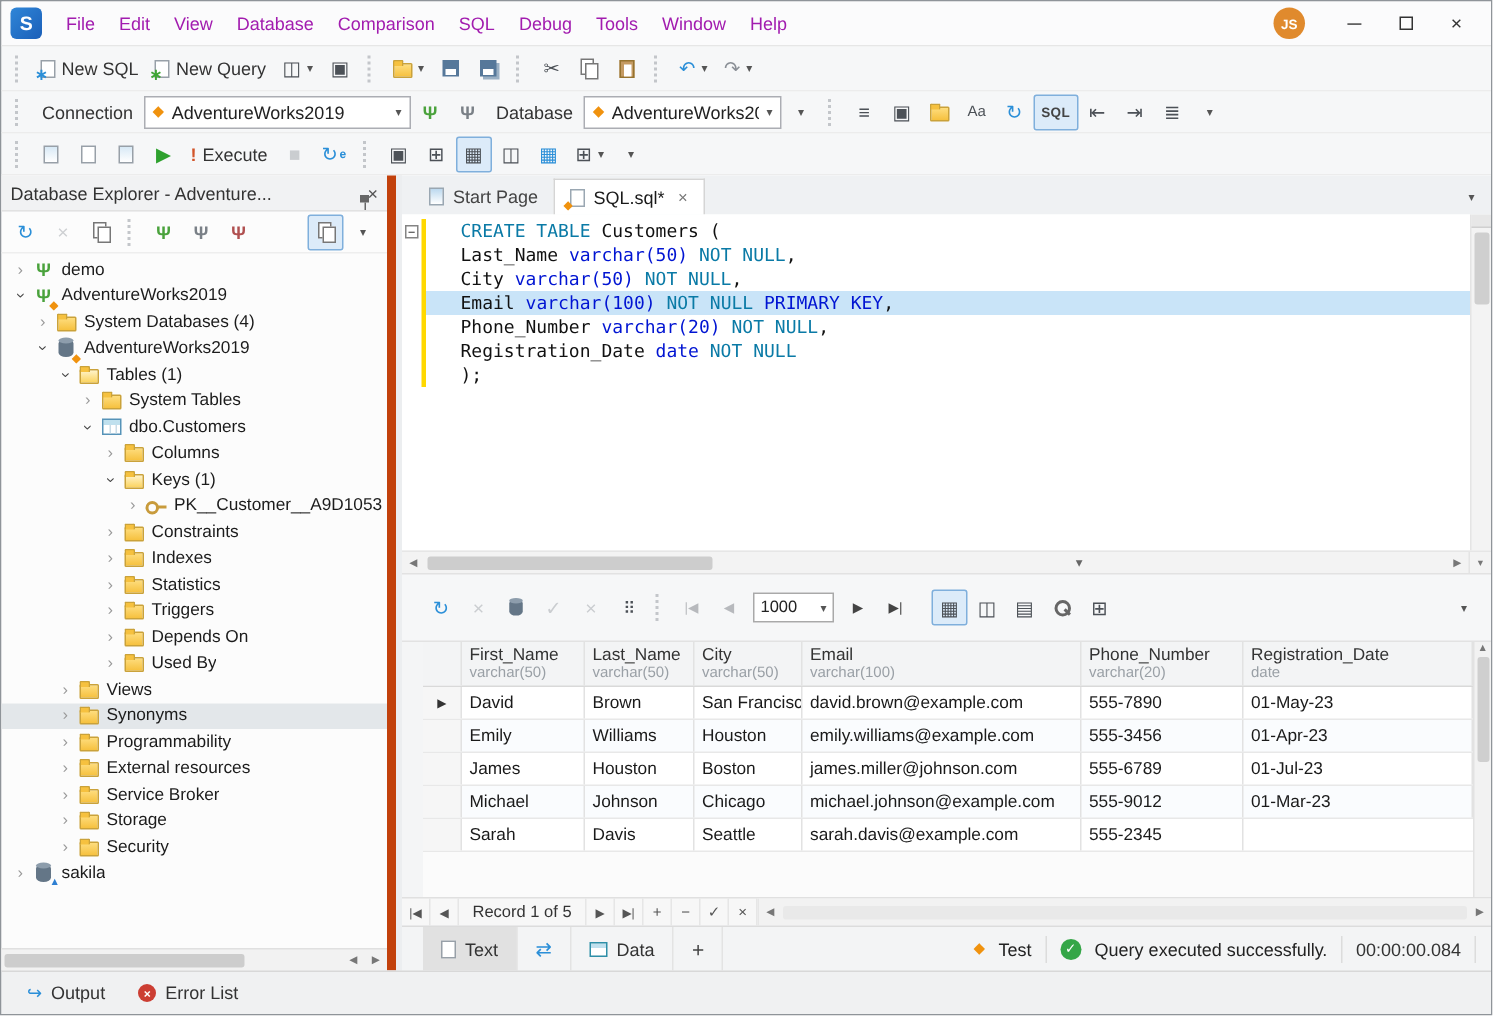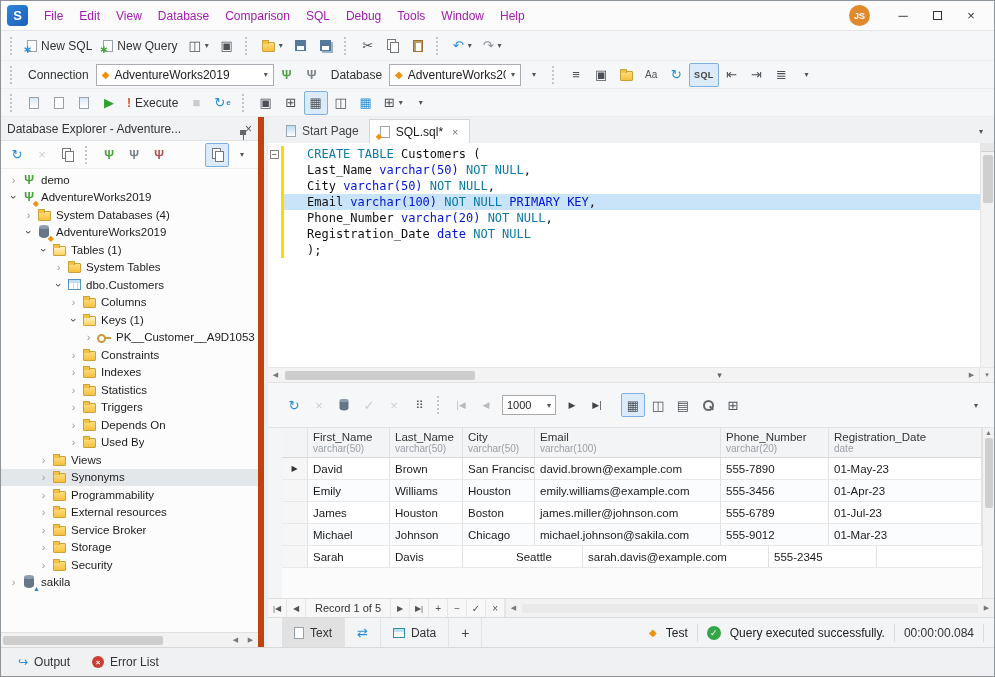--- a/index.html
+++ b/index.html
@@ -755,29 +755,29 @@
                 <div class="gcell gdata" style="width: 72px;">Boston</div>
                 <div class="gcell gdata" style="width: 186px;">james.miller@johnson.com</div>
                 <div class="gcell gdata" style="width: 108px;">555-6789</div>
                 <div class="gcell gdata" style="flex: 1 1 0%;">01-Jul-23</div>
               </div>
               <div class="grow alt">
                 <div class="gcell gind"></div>
                 <div class="gcell gdata" style="width: 82px;">Michael</div>
                 <div class="gcell gdata" style="width: 73px;">Johnson</div>
                 <div class="gcell gdata" style="width: 72px;">Chicago</div>
-                <div class="gcell gdata" style="width: 186px;">michael.johnson@sakila.com</div>
+                <div class="gcell gdata" style="width: 186px;">michael.johnson@example.com</div>
                 <div class="gcell gdata" style="width: 108px;">555-9012</div>
                 <div class="gcell gdata" style="flex: 1 1 0%;">01-Mar-23</div>
               </div>
               <div class="grow">
                 <div class="gcell gind"></div>
                 <div class="gcell gdata" style="width: 82px;">Sarah</div>
                 <div class="gcell gdata" style="width: 73px;">Davis</div>
-                <div class="gcell gdata" style="width: 72px; margin-left: 48px;">Seattle</div>
+                <div class="gcell gdata" style="width: 72px;">Seattle</div>
                 <div class="gcell gdata" style="width: 186px;">sarah.davis@example.com</div>
                 <div class="gcell gdata" style="width: 108px;">555-2345</div>
               </div>
             </div>
         </div>
         <div class="gvscroll">
           <span style="font-size:7px;color:#777">▲</span>
           <div class="gvthumb"></div>
         </div>
       </div>

